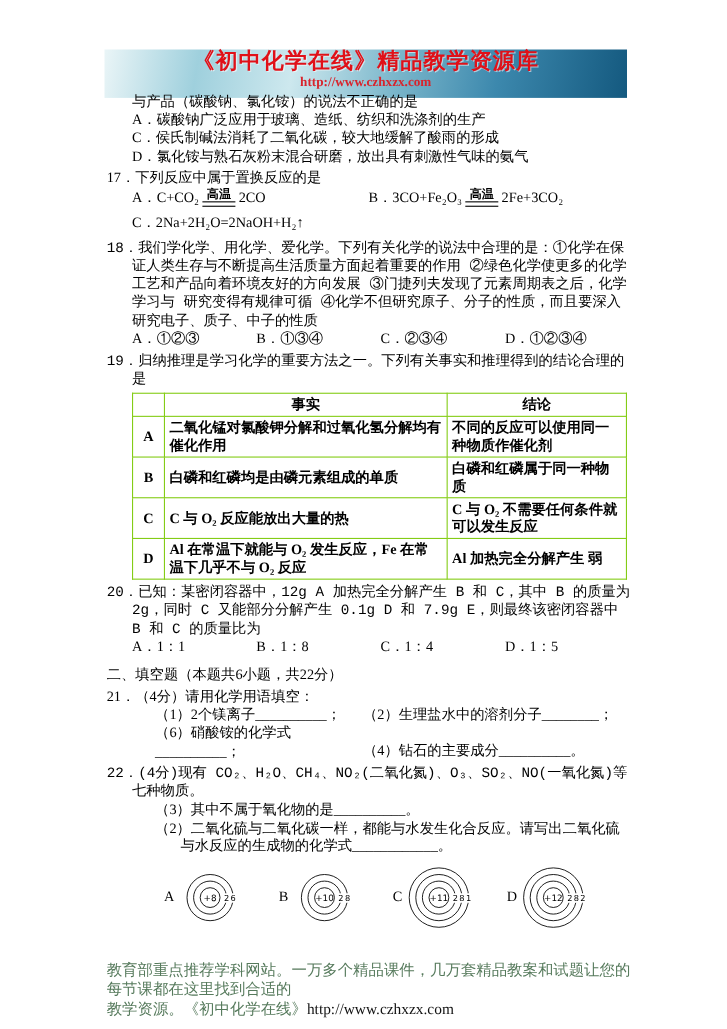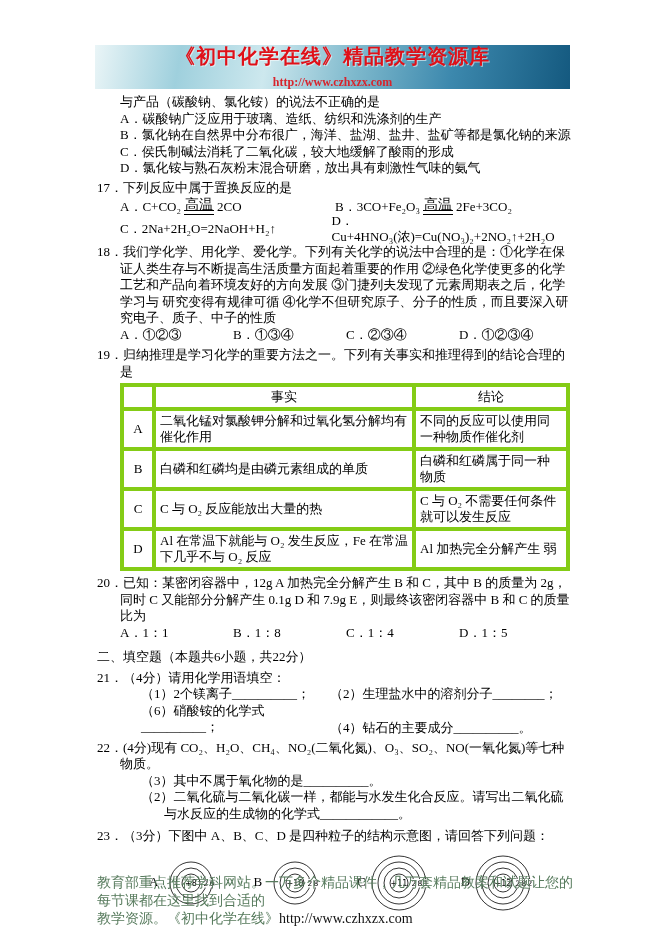--- a/index.html
+++ b/index.html
@@ -4,46 +4,46 @@
 <style>
   html,body { margin:0; padding:0; background:#fff; }
   .page {
     position:relative; width:661px; height:935px; background:#fff; overflow:hidden;
     font-family:"Liberation Serif","DejaVu Serif",serif; font-size:13px; color:#000;
   }
   
   .banner {
     position:absolute; left:95px; top:45px; width:475px; height:44px;
     background:linear-gradient(100deg,#eaf5f7 0%,#9fd0dd 18%,#cde8ee 36%,#7db8cc 55%,#3c88ad 75%,#14597f 100%);
-    display:flex; flex-direction:column; align-items:center; justify-content:space-between;
+    display:flex; flex-direction:column; align-items:center; justify-content:flex-start;
   }
   .banner-title {
     color:#e01018; font-weight:bold; font-size:20px; letter-spacing:1px; line-height:22px;
     text-shadow:1px 1px 0 rgba(255,255,255,.55);
   }
   .banner-url { color:#d8242c; font-weight:bold; font-size:12px; line-height:14px; }
   
-  .content { position:absolute; left:97px; top:94px; width:476px; line-height:16.5px; }
+  .content { position:absolute; left:97px; top:84px; width:476px; line-height:16.5px; }
   .line { margin:0; }
   .indent { padding-left:23px; }
-  .hangq { padding-left:23px; text-indent:-23px; }
+  .hangq { padding-left:23px; text-indent:-23px;font-family:Liberation Mono, monospace; }
   .sub { padding-left:44px; }
   .hang2 { padding-left:67px; text-indent:-23px; }
   .mt3 { margin-top:3px; } .mt4 { margin-top:4px; } .mt6 { margin-top:6px; } .mt14 { margin-top:8px; }
   .opts { padding-left:23px; }
   .opts span { display:inline-block; width:113px; }
   
   .eq-row { padding-left:23px; display:flex; align-items:center; height:22px; }
   .eq-col { width:215px; display:inline-flex; align-items:center; }
   .eq-cond { display:inline-flex; flex-direction:column; align-items:center; margin:0 3px; }
-  .eq-cond .cond-text { font-size:14px; line-height:9px; font-weight:normal; }
+  .eq-cond .cond-text { font-size:11px; line-height:9px; font-weight:bold; }
   .eq-cond .eq-lines { width:30px; height:3px; border-top:1px solid #000; border-bottom:1px solid #000; margin-top:1px; }
   
   table.reason { border-collapse:collapse; margin:3px 0 3px 23px; width:450px; font-size:13px; line-height:16px; }
-  table.reason td, table.reason th { border:4px solid #84cc16; padding:2px 4px; font-weight:normal; vertical-align:middle; }
+  table.reason td, table.reason th { border:1px solid #84cc16; padding:2px 4px; font-weight:bold; vertical-align:middle; }
   table.reason .letter { width:20px; text-align:center; }
   table.reason .fact { width:248px; }
   table.reason thead th { text-align:center; height:16px; }
   
   .atoms-row { display:flex; align-items:center; padding-left:52px; gap:24px; margin:8px 0 2px; }
   .atom { display:inline-flex; align-items:center; gap:5px; }
   .atom-label { font-size:13px; }
   .atom svg text { font-family:"DejaVu Sans",sans-serif; }
   
   .footer { position:absolute; left:97px; top:874px; width:482px; color:#567a5c; font-size:14px; line-height:18px; }
@@ -57,21 +57,20 @@
   <div class="banner">
     <div class="banner-title">《初中化学在线》精品教学资源库</div>
     <div class="banner-url">http://www.czhxzx.com</div>
   </div>
 
   <div class="content">
 
     <div class="indent">
       <div class="line">与产品（碳酸钠、氯化铵）的说法不正确的是</div>
       <div class="line">A．碳酸钠广泛应用于玻璃、造纸、纺织和洗涤剂的生产</div>
-      <div class="line">B．氯化钠在自然界中分布很广，海洋、盐湖、盐井、盐矿等都是氯化钠的来源</div>
       <div class="line">C．侯氏制碱法消耗了二氧化碳，较大地缓解了酸雨的形成</div>
       <div class="line">D．氯化铵与熟石灰粉末混合研磨，放出具有刺激性气味的氨气</div>
     </div>
 
     <div class="line mt3">17．下列反应中属于置换反应的是</div>
     <div class="eq-row">
       <span class="eq-col">
         <span>A．</span>
         <span>C+CO₂</span>
         <span class="eq-cond">
@@ -85,21 +84,20 @@
         <span>3CO+Fe₂O₃</span>
         <span class="eq-cond">
           <span class="cond-text">高温</span>
           <span class="eq-lines"></span>
         </span>
         <span>2Fe+3CO₂</span>
       </span>
     </div>
     <div class="eq-row">
       <span class="eq-col">C．2Na+2H₂O=2NaOH+H₂↑</span>
-      <span>D．Cu+4HNO₃(浓)=Cu(NO₃)₂+2NO₂↑+2H₂O</span>
     </div>
 
     <div class="hangq mt4">18．我们学化学、用化学、爱化学。下列有关化学的说法中合理的是：①化学在保证人类生存与不断提高生活质量方面起着重要的作用 ②绿色化学使更多的化学工艺和产品向着环境友好的方向发展 ③门捷列夫发现了元素周期表之后，化学学习与 研究变得有规律可循 ④化学不但研究原子、分子的性质，而且要深入研究电子、质子、中子的性质</div>
     <div class="opts">
       <span>A．①②③</span><span>B．①③④</span><span>C．②③④</span><span>D．①②③④</span>
     </div>
 
     <div class="hangq mt4">19．归纳推理是学习化学的重要方法之一。下列有关事实和推理得到的结论合理的是</div>
     <table class="reason">
       <thead>
@@ -145,21 +143,20 @@
       <span style="display:inline-block;width:189px;">（1）2个镁离子__________；</span><span>（2）生理盐水中的溶剂分子________；</span>
     </div>
     <div class="sub">
       <span style="display:inline-block;width:189px;">（6）硝酸铵的化学式__________；</span><span>（4）钻石的主要成分__________。</span>
     </div>
 
     <div class="hangq mt4">22．(4分)现有 CO₂、H₂O、CH₄、NO₂(二氧化氮)、O₃、SO₂、NO(一氧化氮)等七种物质。</div>
     <div class="sub">（3）其中不属于氧化物的是__________。</div>
     <div class="hang2">（2）二氧化硫与二氧化碳一样，都能与水发生化合反应。请写出二氧化硫与水反应的生成物的化学式____________。</div>
 
-    <div class="hangq mt6">23．（3分）下图中 A、B、C、D 是四种粒子的结构示意图，请回答下列问题：</div>
     <div class="atoms-row">
         <span class="atom">
           <span class="atom-label">A</span>
           <svg width="66" height="60" viewBox="0 0 66 60">
             <circle cx="28" cy="30" r="15" fill="none" stroke="#000" stroke-width="0.8"></circle>
             <circle cx="28" cy="30" r="21" fill="none" stroke="#000" stroke-width="0.8"></circle>
             <circle cx="28" cy="30" r="9" fill="#fff" stroke="#000" stroke-width="0.8"></circle>
             <text x="28" y="33" text-anchor="middle" font-size="8">+8</text>
             <text x="43" y="33" text-anchor="middle" font-size="7.5" style="paint-order:stroke;stroke:#fff;stroke-width:3px;">2</text>
             <text x="49" y="33" text-anchor="middle" font-size="7.5" style="paint-order:stroke;stroke:#fff;stroke-width:3px;">6</text>

